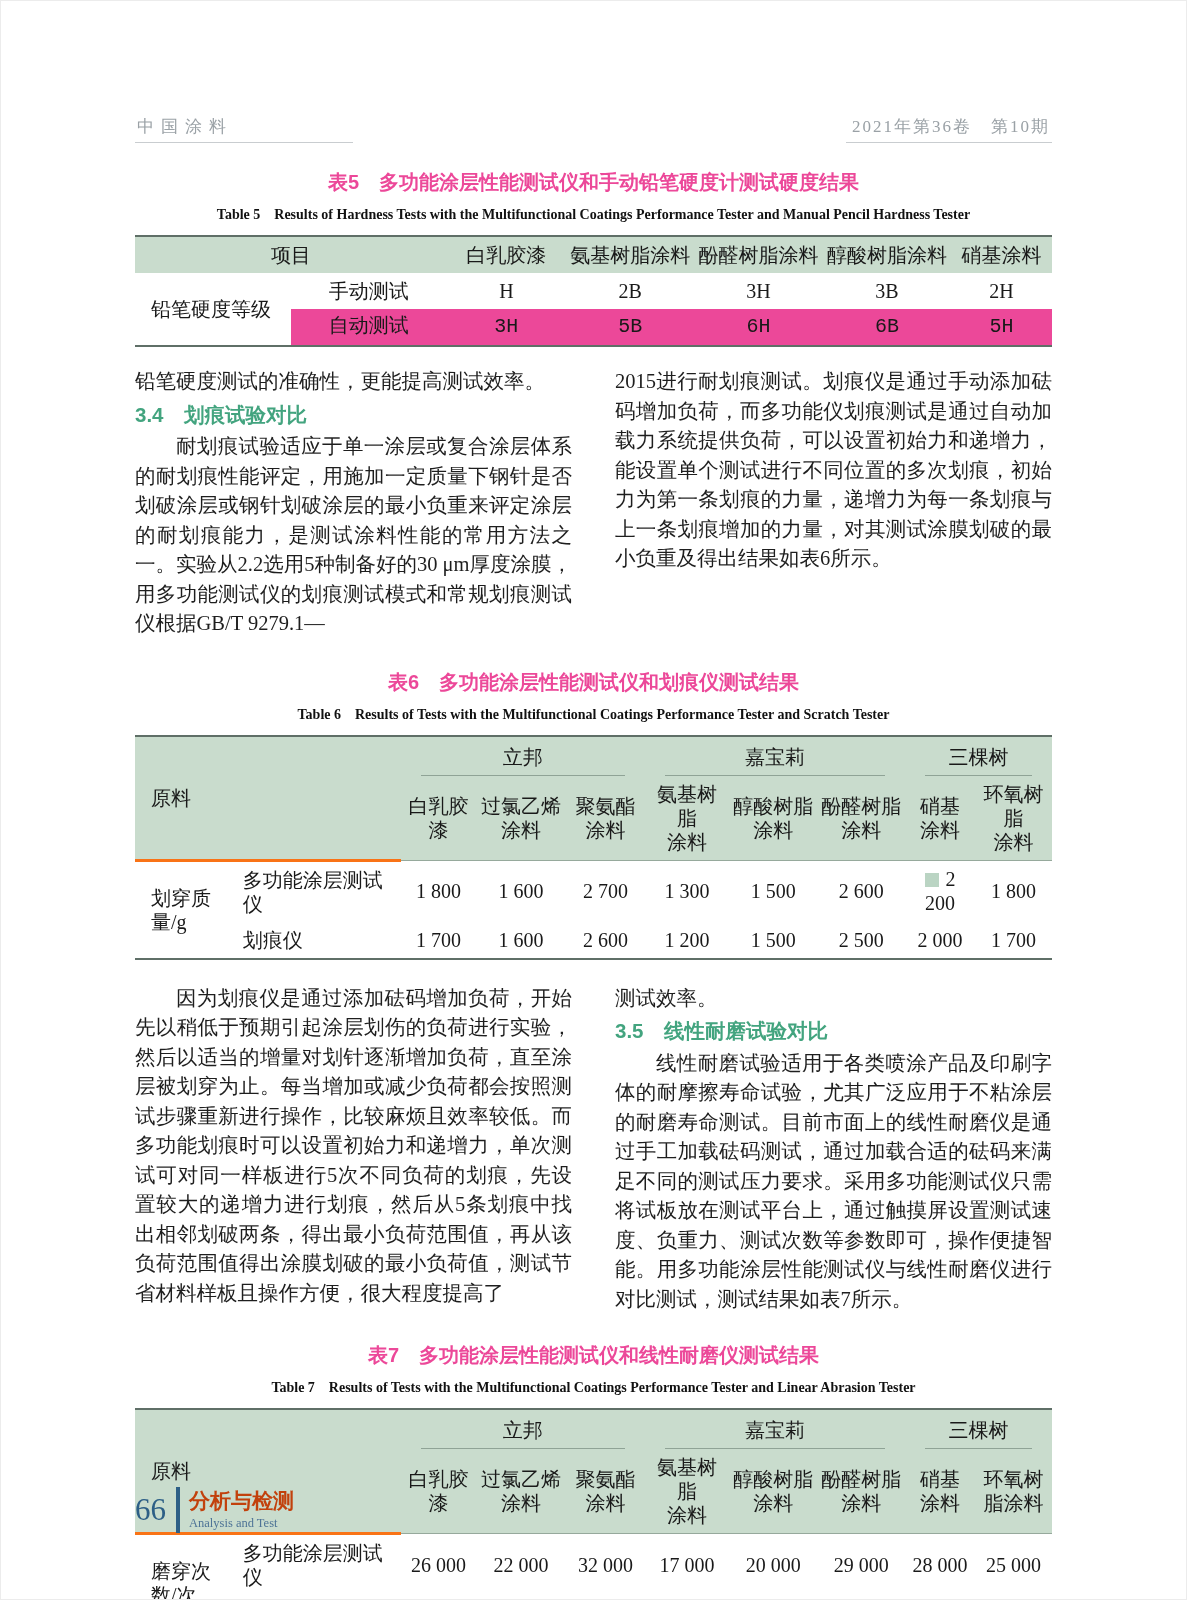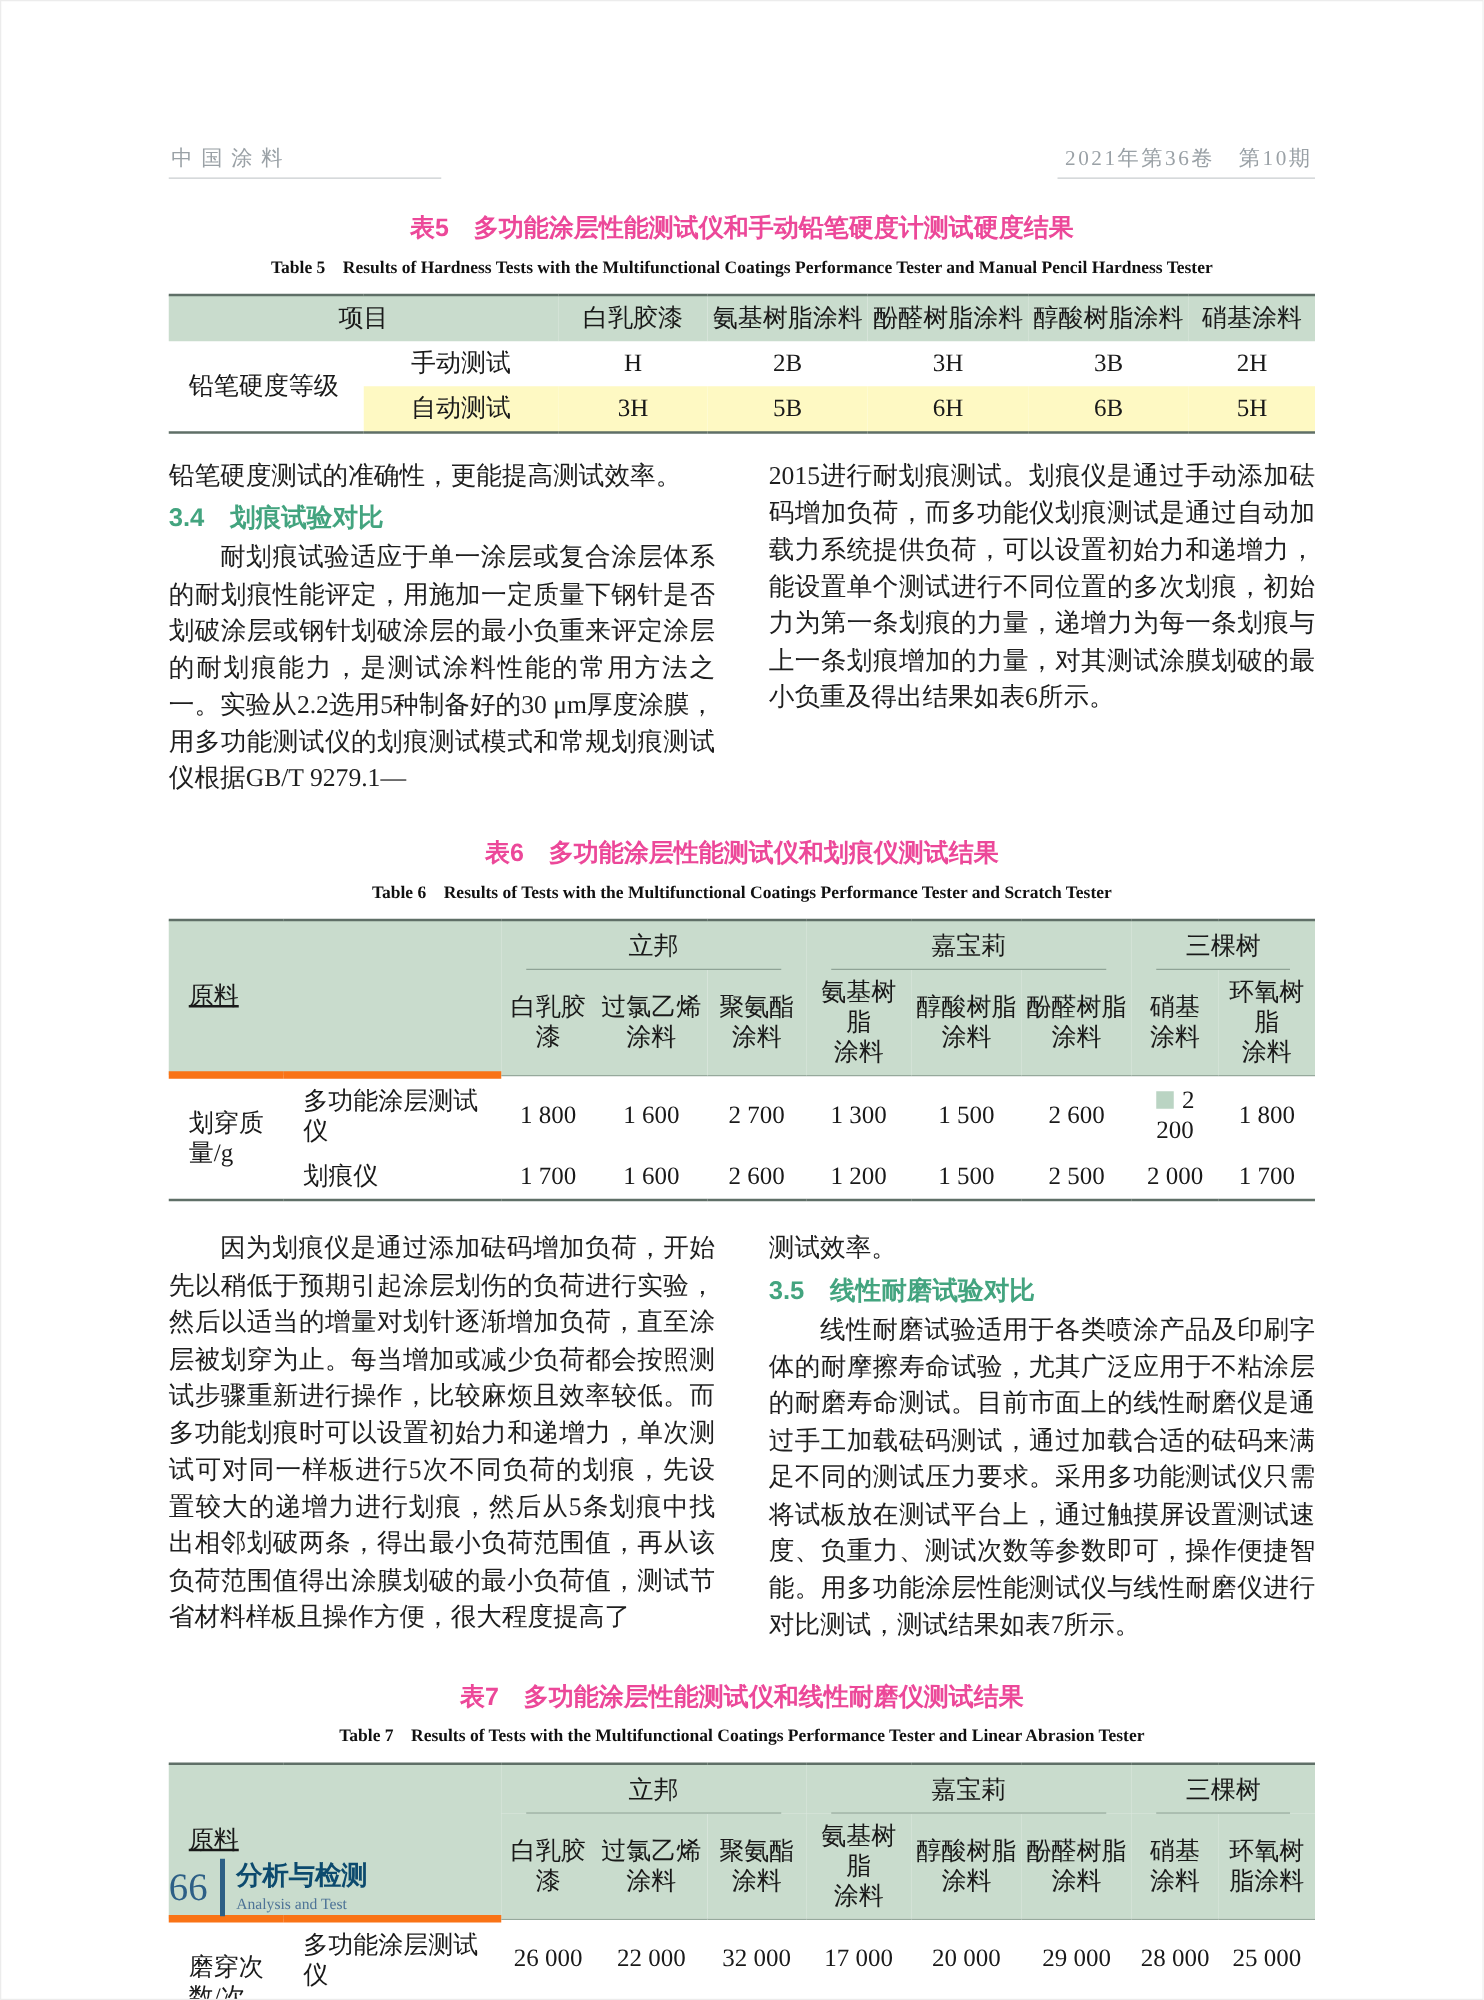--- a/index.html
+++ b/index.html
@@ -19,43 +19,43 @@
                   font-weight:bold; font-size:20px; color:#ec4899; margin-top:26px; }
   .tbl-title-en { text-align:center; font-weight:bold; font-size:14px; color:#111;
                   line-height:25px; margin:6px auto 8px auto; max-width:905px; }
 
   
   .paper-table { width:100%; border-collapse:collapse; font-size:20px; color:#191919;
                  border-top:2px solid #5f6f67; border-bottom:2px solid #5f6f67; }
   .paper-table th, .paper-table td { font-weight:normal; text-align:center;
                  padding:6px 4px; white-space:pre-line; line-height:24px; }
   .green { background:#c9dccd; }
-  .green-lt { background:#fef9c3; }
+  .green-lt { background:#ec4899;font-family:Liberation Mono, monospace; }
   .lab-left { text-align:left !important; padding-left:16px !important; }
   th.grp { padding-bottom:0 !important; }
   .grp-line { display:block; border-bottom:1px solid #8fa396; padding:2px 0 6px 0; margin:0 16px;text-align:center; }
   tr.subhead th { border-bottom:1px solid #96a99c; }
-  th.raw-corner { border-bottom:6px solid #f97316;text-decoration:underline; }
+  th.raw-corner { border-bottom:3px solid #f97316; }
   td.num { font-variant-numeric:tabular-nums; }
   .sq { display:inline-block; width:14px; height:14px; background:#bad4c3;
         margin-right:7px; vertical-align:-1px; }
 
   
   .cols { display:flex; gap:43px; margin-top:20px; }
   .col { flex:1; font-size:20.5px; line-height:29.5px; text-align:justify; }
   .para-indent { text-indent:2em; }
   .subhead-green { font-family:"Liberation Sans","DejaVu Sans",sans-serif; font-weight:bold;
                    font-size:20.5px; color:#43a47f; margin:3px 0 3px 0; text-align:left; }
 
   
   .footer { position:absolute; left:134px; bottom:66px; display:flex; align-items:center; }
   .footer .pageno { font-size:31px; color:#2d5f86; margin-right:10px; }
   .footer .bar { width:4px; height:46px; background:#2d5f86; margin-right:9px; }
   .footer .zh { font-family:"Liberation Sans","DejaVu Sans",sans-serif; font-weight:bold;
-                font-size:21px; color:#0c4a6e; line-height:24px; }
+                font-size:21px; color:#c2410c; line-height:24px; }
   .footer .en { font-size:12.5px; color:#4d7396; margin-top:3px; }
 </style>
 </head>
 <body>
 
 <div class="page">
 
   <div class="running-head">
     <span class="rh-left">中国涂料</span>
     <span class="rh-right">2021年第36卷　第10期</span>

